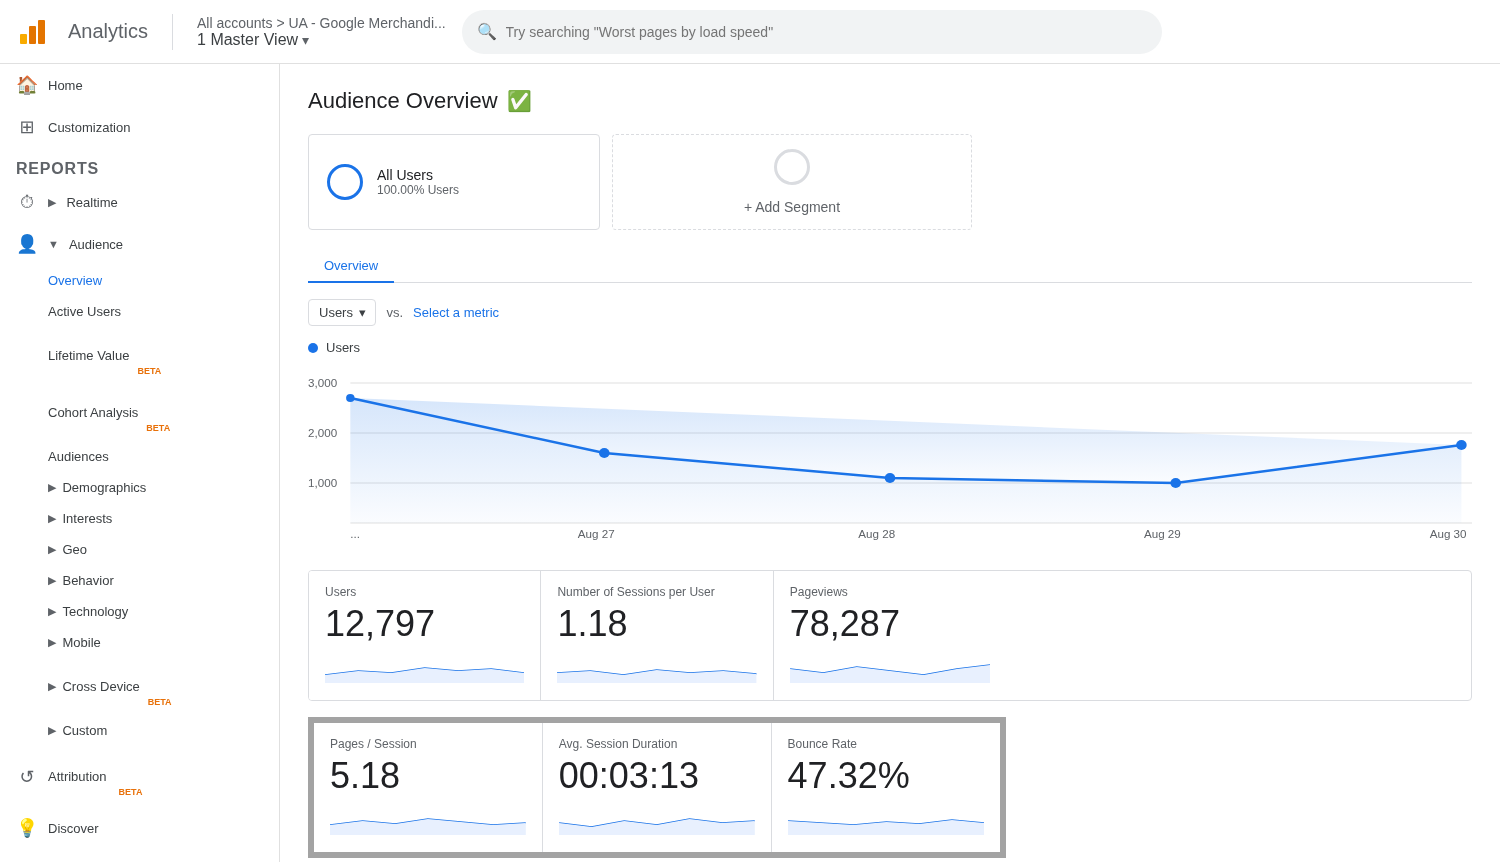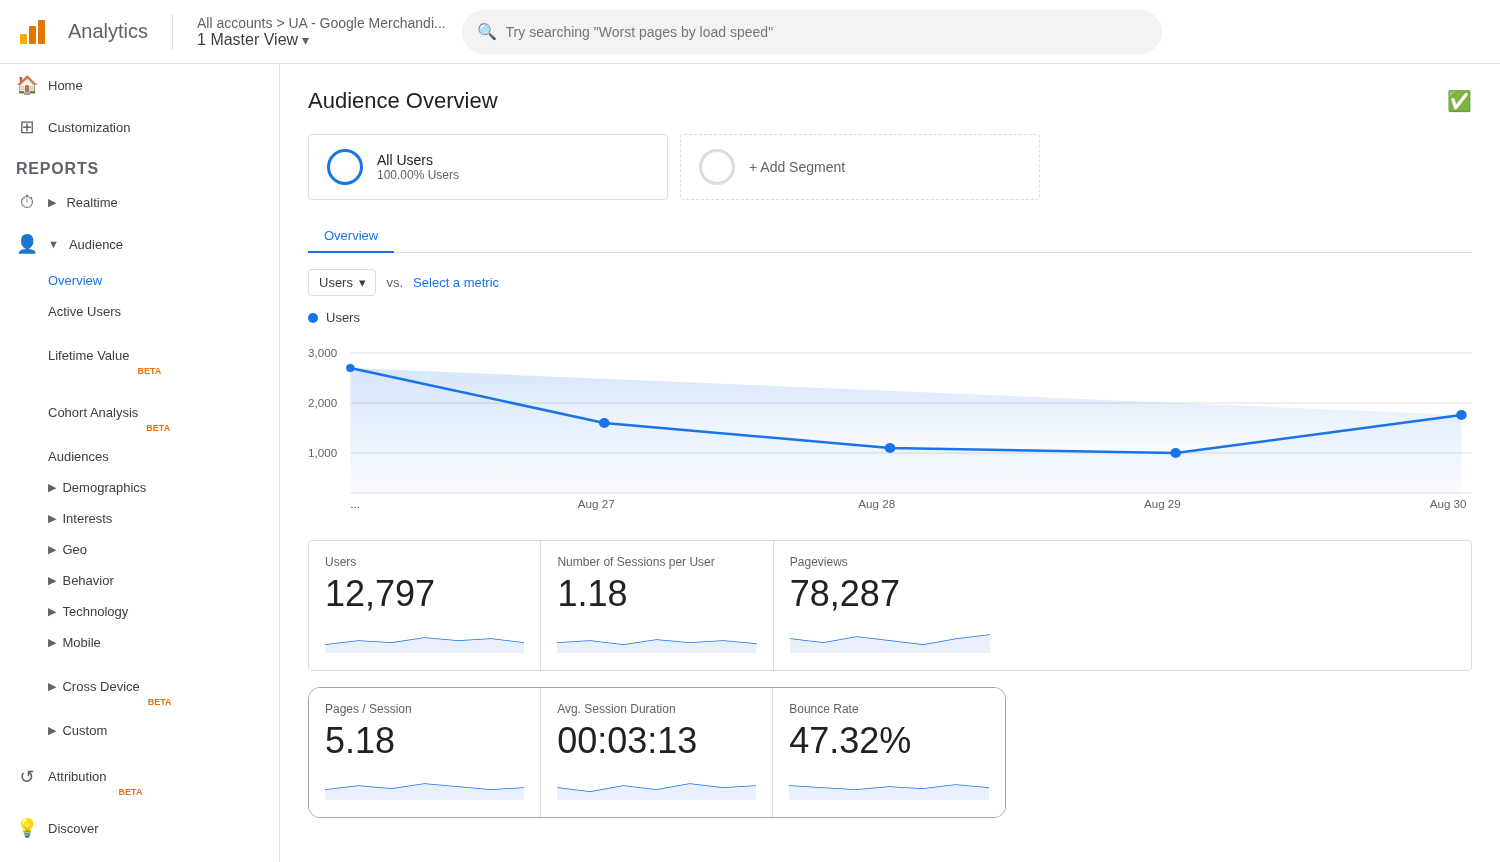--- a/index.html
+++ b/index.html
@@ -147,21 +147,20 @@
       flex: 1;
       overflow-y: auto;
       padding: 24px 28px;
       background: #fff;
     }
     .page-header {
       display: flex;
       align-items: center;
       gap: 10px;
       margin-bottom: 20px;
-      justify-content: space-between;
     }
     .page-title {
       font-size: 22px;
       font-weight: 400;
       color: #202124;
     }
     .verified-icon {
       color: #1e8e3e;
       font-size: 20px;
     }
@@ -175,22 +174,22 @@
     .segment-card {
       border: 1px solid #dadce0;
       border-radius: 4px;
       padding: 14px 18px;
       display: flex;
       align-items: center;
       gap: 14px;
       cursor: pointer;
       background: #fff;
     }
-    .segment-card.primary { width: 360px; }
-    .segment-card.add { width: 360px; border: 1px dashed #dadce0; }
+    .segment-card.primary { width: 292px; }
+    .segment-card.add { width: 360px; border: 1px dashed #dadce0; flex-direction: column; }
     .segment-circle {
       width: 36px;
       height: 36px;
       border-radius: 50%;
       border: 3px solid #1a73e8;
       flex-shrink: 0;
     }
     .segment-circle.gray { border-color: #dadce0; }
     .segment-name { font-size: 14px; font-weight: 500; color: #202124; }
     .segment-pct { font-size: 12px; color: #5f6368; }
@@ -268,22 +267,22 @@
       border-right: 1px solid #dadce0;
       background: #fff;
     }
     .metric-cell:last-child { border-right: none; }
     .metric-label { font-size: 12px; color: #5f6368; margin-bottom: 4px; }
     .metric-value { font-size: 36px; font-weight: 300; color: #202124; margin-bottom: 8px; }
 
     .metrics-grid2 {
       display: grid;
       grid-template-columns: repeat(3, 1fr);
-      border: 1px solid #a3a3a3;
-      border-radius: 12px;
+      border: 6px solid #a3a3a3;
+      border-radius: 0;
       overflow: hidden;
       width: 60%;
     }
     .metric-cell2 {
       padding: 14px 16px;
       border-right: 1px solid #dadce0;
       background: #fff;
     }
     .metric-cell2:last-child { border-right: none; }
 

